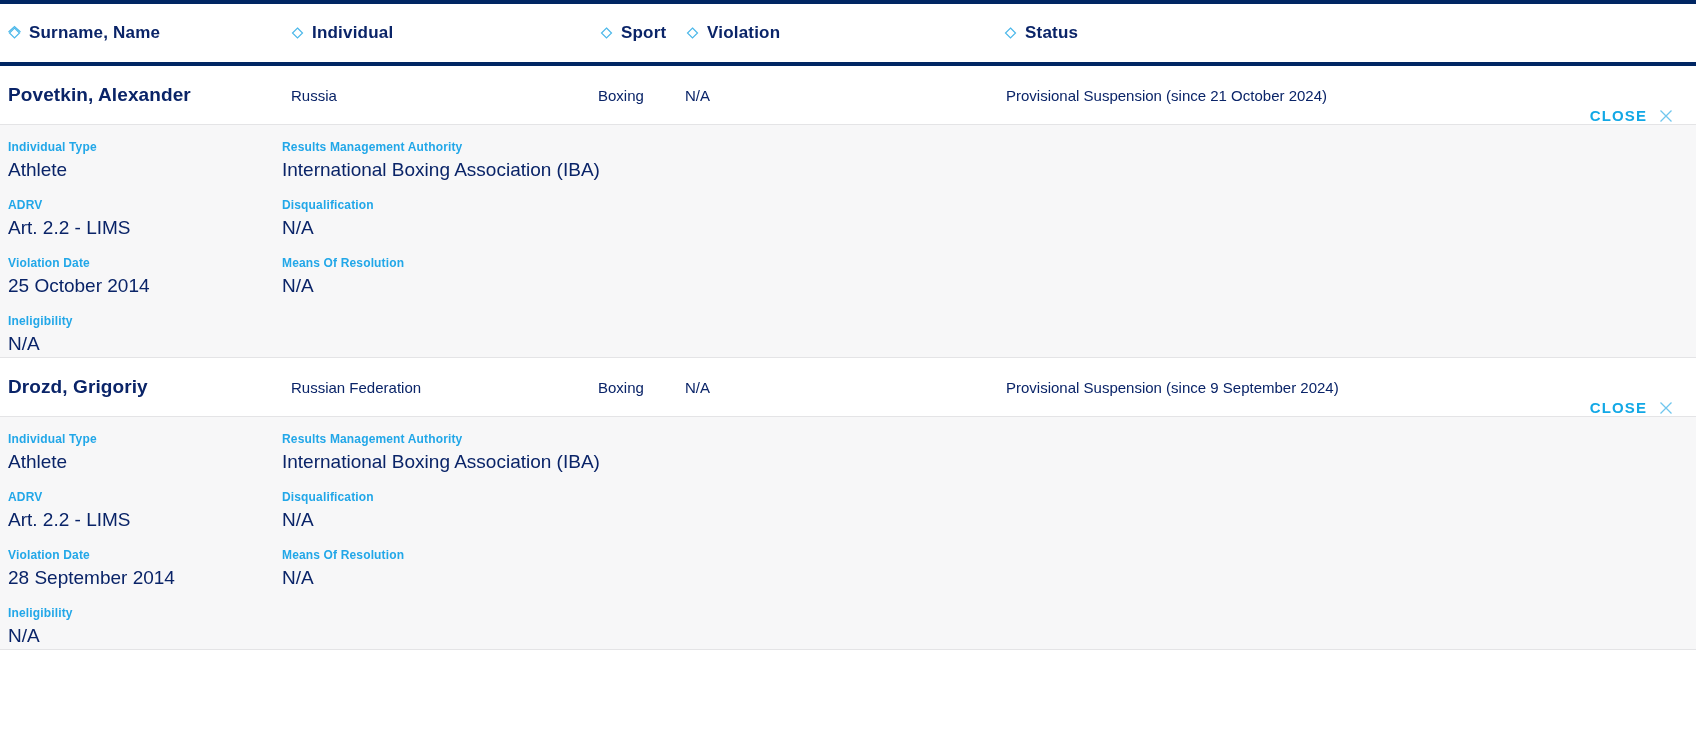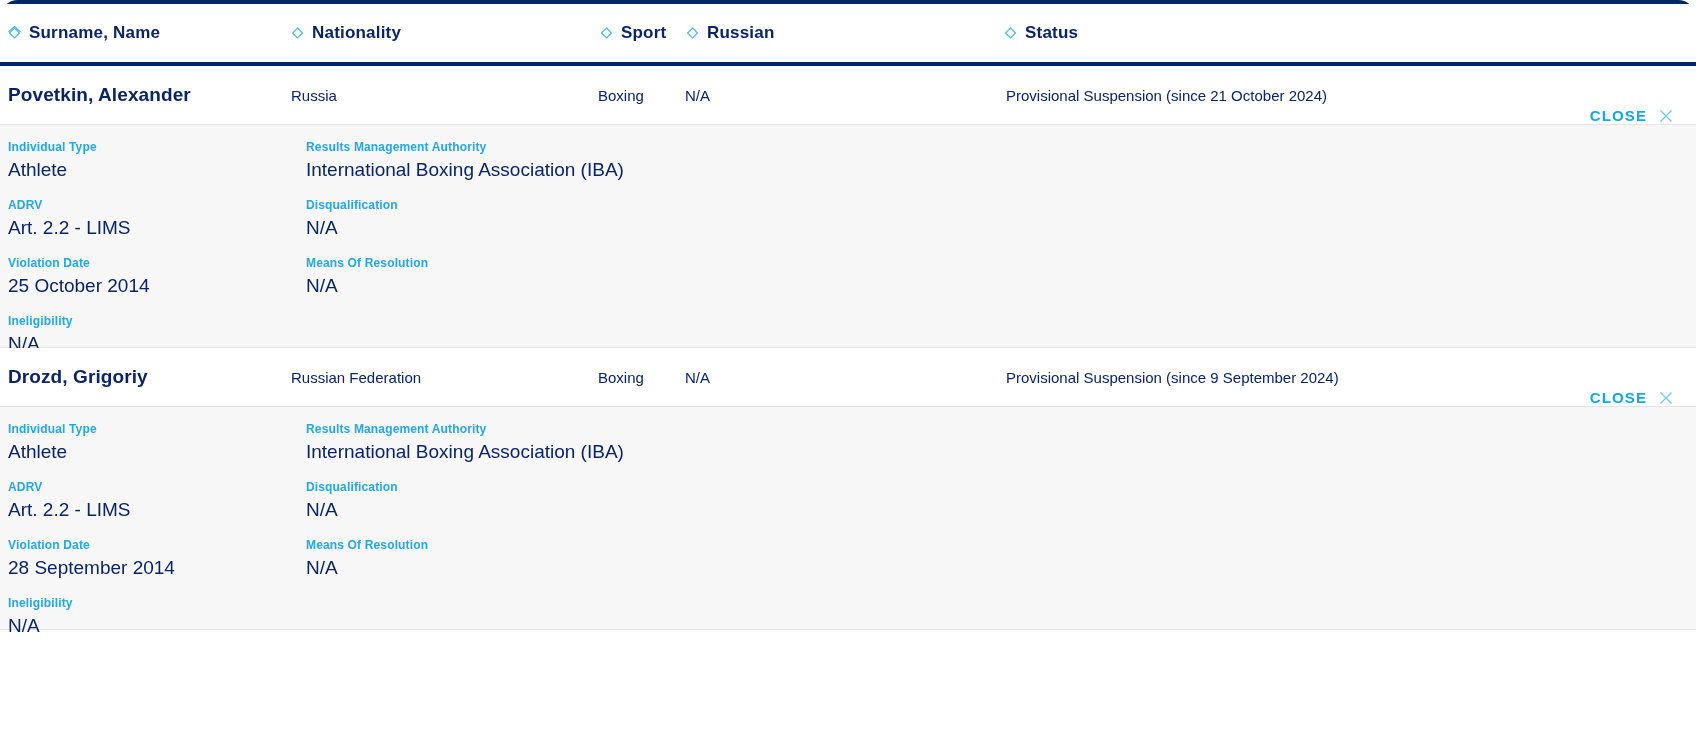--- a/index.html
+++ b/index.html
@@ -13,21 +13,20 @@
     height: 736px;
     overflow: hidden;
     font-family: "Liberation Sans", sans-serif;
     -webkit-font-smoothing: antialiased;
   }
 
   .table {
     width: 1696px;
     border-top: 4px solid #002663;
     box-sizing: border-box;
-    border-radius: 18px;
   }
 
   
   .thead {
     position: relative;
     height: 58px;
     border-bottom: 4px solid #002663;
     background: #ffffff;
   }
   .th {
@@ -109,21 +108,21 @@
     height: 16px;
     position: relative;
   }
   .close-btn .close-x svg { display: block; }
 
   
   .row-detail {
     background: #f7f7f8;
     border-bottom: 1px solid #e4e4e6;
     position: relative;
-    padding: 14px 0 2px 0;
+    padding: 14px 0 12px 0;
   }
   .detail-grid {
     position: relative;
     min-height: 206px;
   }
   .field {
     position: absolute;
     white-space: nowrap;
   }
   .field .f-label {
@@ -137,21 +136,21 @@
   .field .f-value {
     display: block;
     color: #0a2468;
     font-size: 19px;
     font-weight: normal;
     line-height: 28px;
     margin-top: 1px;
   }
 
   .fcol-a { left: 8px; }
-  .fcol-b { left: 306px; }
+  .fcol-b { left: 282px; }
   .frow-0 { top: 0px; }
   .frow-1 { top: 58px; }
   .frow-2 { top: 116px; }
   .frow-3 { top: 174px; }
 </style>
 </head>
 <body>
 
 <div class="table">
 
@@ -166,39 +165,39 @@
       </span>
       <span>Surname, Name</span>
     </div>
 
     <div class="th col-nat">
       <span class="sort-icon">
         <svg width="13" height="16" viewBox="0 0 13 16">
           <path d="M6.5 3 L11.5 8 L6.5 13 L1.5 8 Z" fill="none" stroke="#4cb8ea" stroke-width="1.2"></path>
         </svg>
       </span>
-      <span>Nationality</span>
+      <span>Individual</span>
     </div>
 
     <div class="th col-sport">
       <span class="sort-icon">
         <svg width="13" height="16" viewBox="0 0 13 16">
           <path d="M6.5 3 L11.5 8 L6.5 13 L1.5 8 Z" fill="none" stroke="#4cb8ea" stroke-width="1.2"></path>
         </svg>
       </span>
       <span>Sport</span>
     </div>
 
     <div class="th col-sanc">
       <span class="sort-icon">
         <svg width="13" height="16" viewBox="0 0 13 16">
           <path d="M6.5 3 L11.5 8 L6.5 13 L1.5 8 Z" fill="none" stroke="#4cb8ea" stroke-width="1.2"></path>
         </svg>
       </span>
-      <span>Russian</span>
+      <span>Violation</span>
     </div>
 
     <div class="th col-status">
       <span class="sort-icon">
         <svg width="13" height="16" viewBox="0 0 13 16">
           <path d="M6.5 3 L11.5 8 L6.5 13 L1.5 8 Z" fill="none" stroke="#4cb8ea" stroke-width="1.2"></path>
         </svg>
       </span>
       <span>Status</span>
     </div>

